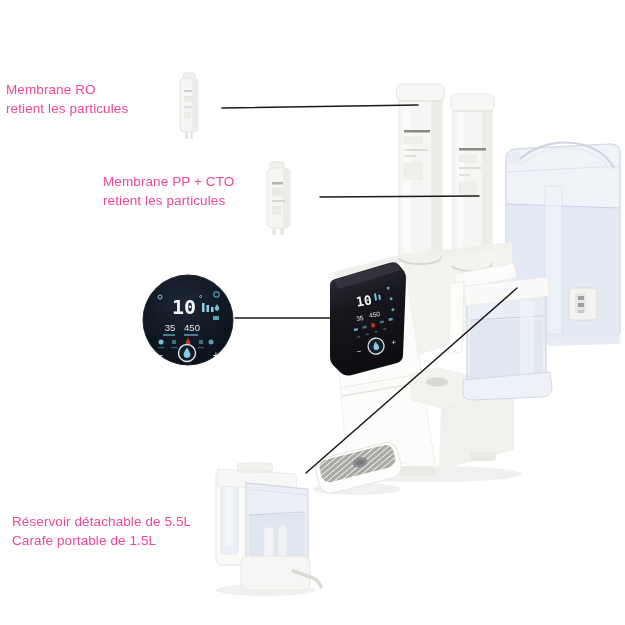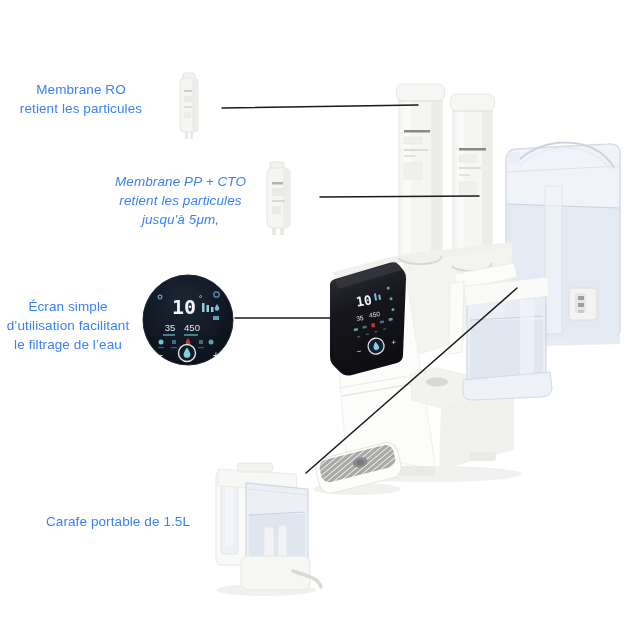--- a/index.html
+++ b/index.html
@@ -2,51 +2,46 @@
 <html><head>
 <meta charset="utf-8">
 <style>
   html,body{margin:0;padding:0;}
   body{
     width:625px;height:625px;background:#ffffff;position:relative;overflow:hidden;
     font-family:"Liberation Sans", sans-serif;
   }
   .canvas{position:absolute;inset:0;}
   .label{
-    position:absolute;color:#3b82f6;font-size:13.5px;line-height:19px;
-    text-align:center;letter-spacing:.1px;
+    position:absolute;color:#ec4899;font-size:13.5px;line-height:19px;
+    letter-spacing:.1px;
   }
   .label span{display:block;}
   svg{position:absolute;left:0;top:0;}
   text{font-family:"Liberation Sans", sans-serif;}
   .seg{font-family:"DejaVu Sans Mono", monospace;font-weight:bold;}
 </style>
 </head>
 <body>
 
 <div class="canvas">
 
   <div class="label" style="left:6px;top:80px;width:150px;">
     <span>Membrane RO</span>
     <span>retient les particules</span>
   </div>
 
-  <div class="label" style="left:103px;top:172px;width:155px;font-style:italic;">
+  <div class="label" style="left:103px;top:172px;width:155px;">
     <span>Membrane PP + CTO</span>
     <span>retient les particules</span>
-    <span>jusqu'à 5μm,</span>
   </div>
 
-  <div class="label" style="left:0px;top:297px;width:136px;">
-    <span>Écran simple</span>
-    <span>d’utilisation facilitant</span>
-    <span>le filtrage de l’eau</span>
-  </div>
 
   <div class="label" style="left:12px;top:512px;width:212px;">
+    <span>Réservoir détachable de 5.5L</span>
     <span>Carafe portable de 1.5L</span>
   </div>
 
   <svg width="625" height="625" viewBox="0 0 625 625">
     <defs>
       <radialGradient id="gradCircle" cx="45%" cy="30%" r="80%">
         <stop offset="0%" stop-color="#1c2634"></stop>
           <stop offset="100%" stop-color="#090e17"></stop>
       </radialGradient>
       <linearGradient id="gradPanel" x1="0" y1="0" x2="0.25" y2="1">

